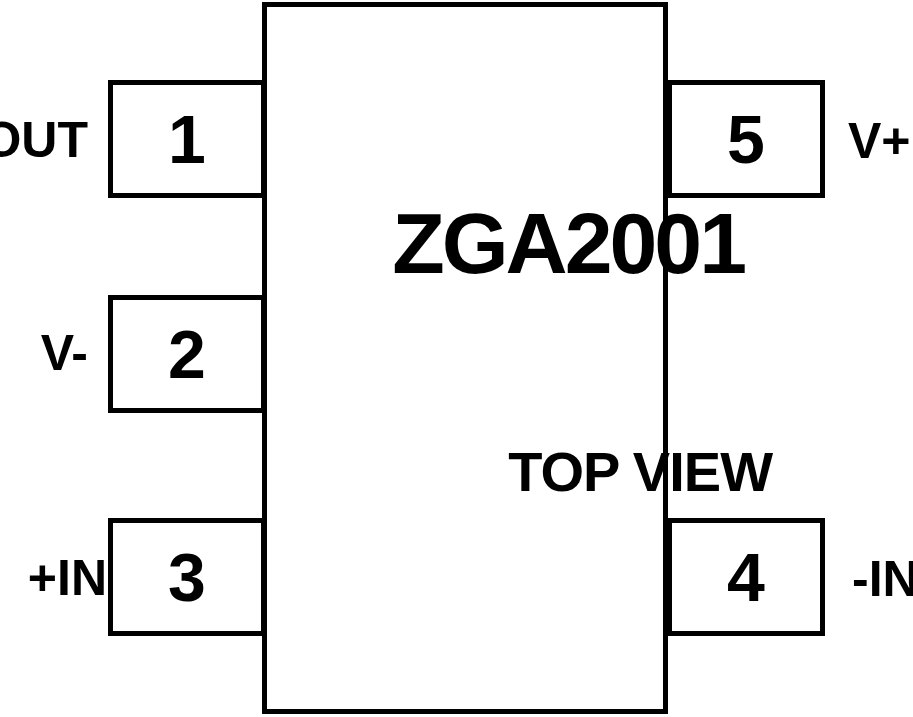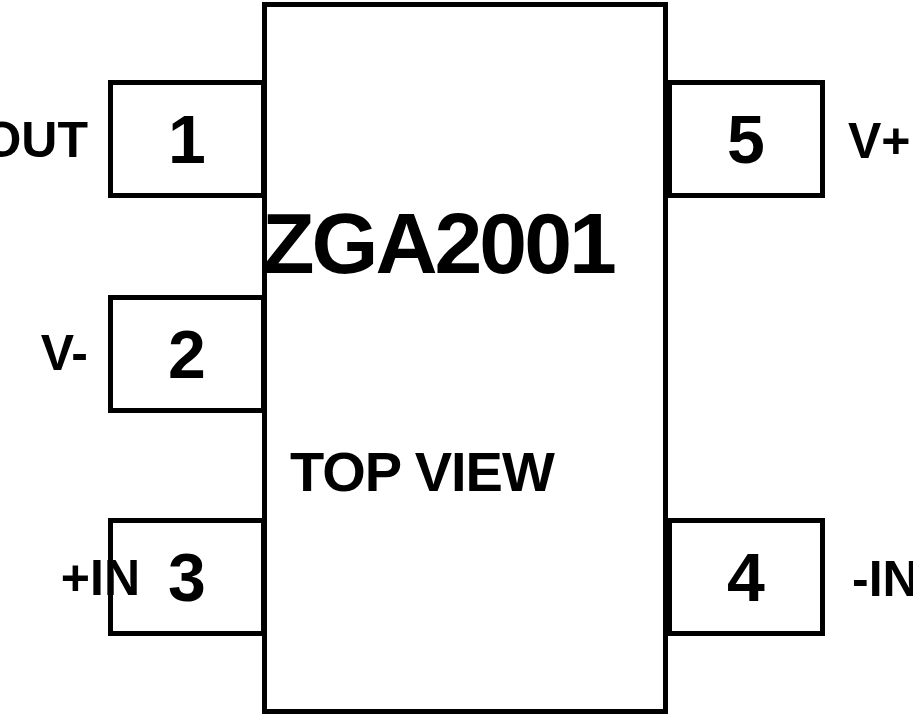--- a/index.html
+++ b/index.html
@@ -23,21 +23,21 @@
     width: 406px;
     height: 712px;
     border: 5px solid #000000;
     box-sizing: border-box;
     background: #ffffff;
   }
   .chip-text {
     position: absolute;
     left: 262px;
     width: 482px;
-    text-align: left;
+    text-align: right;
     font-weight: bold;
     white-space: nowrap;
   }
   .part-number {
     top: 195px;
     font-size: 86px;
     line-height: 96px;
     letter-spacing: -3px;
   }
   .view-label {
@@ -70,21 +70,21 @@
     line-height: 56px;
     white-space: nowrap;
   }
   .pin-box.p1 { left: 108px; top: 80px; }
   .pin-box.p2 { left: 108px; top: 295px; }
   .pin-box.p3 { left: 108px; top: 518px; }
   .pin-box.p5 { left: 667px; top: 80px; }
   .pin-box.p4 { left: 667px; top: 518px; }
   .pin-signal.s1 { right: 825px; top: 112px; }
   .pin-signal.s2 { right: 825px; top: 325px; }
-  .pin-signal.s3 { right: 773px; top: 550px; margin-left: 48px; }
+  .pin-signal.s3 { right: 806px; top: 550px; margin-left: 48px; }
   .pin-signal.s5 { left: 848px; top: 113px; }
   .pin-signal.s4 { left: 852px; top: 551px; }
 </style>
 </head>
 <body>
 
 <div class="stage">
 
   <div class="chip-body"></div>
 

